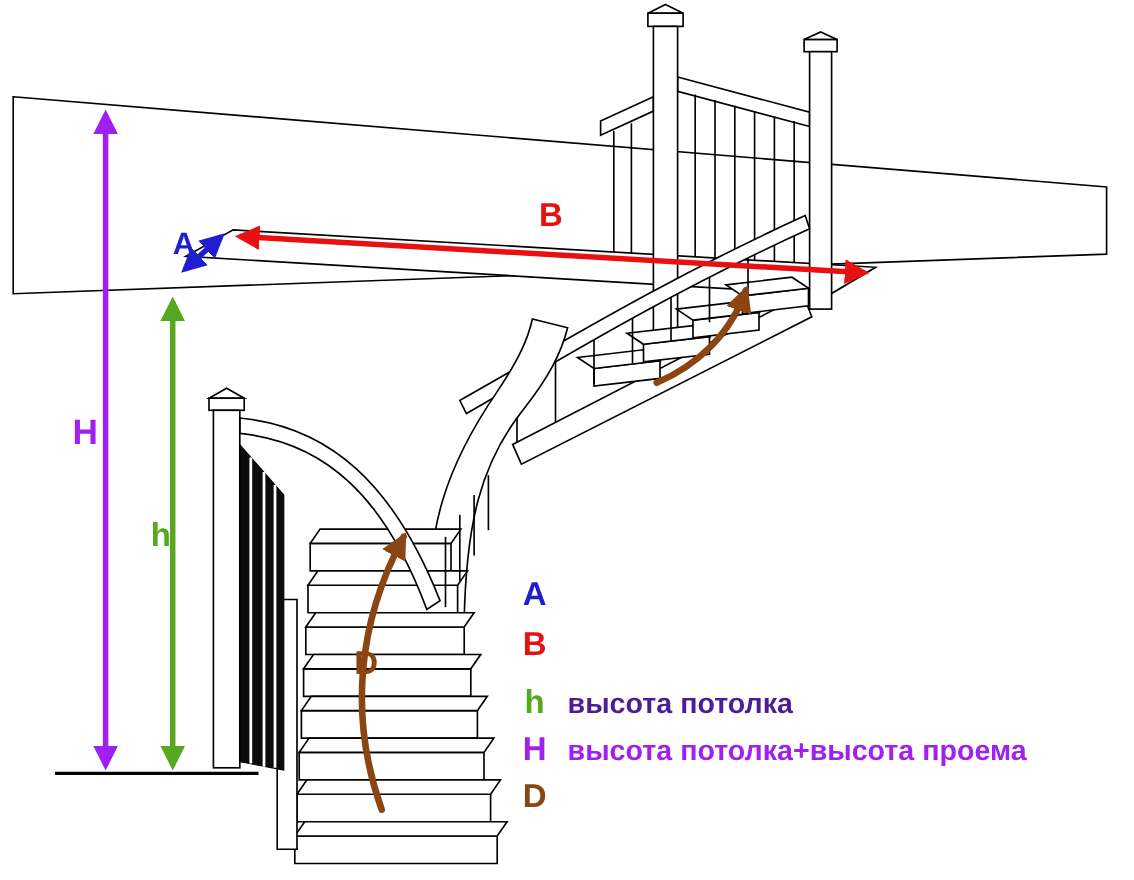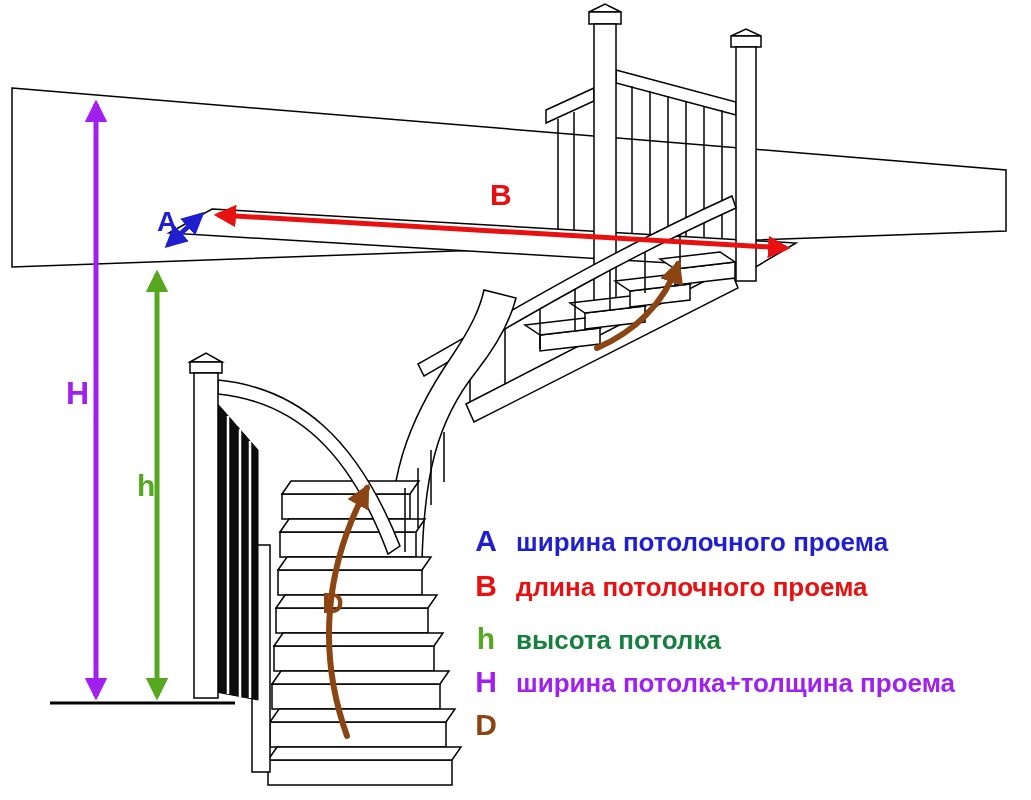--- a/index.html
+++ b/index.html
@@ -149,32 +149,30 @@
     <text class="dimlabel" x="137" y="496" font-size="30" fill="#55a820">h</text>
     <text class="dimlabel" x="157" y="231" font-size="28" fill="#1f1fd0">A</text>
     <text class="dimlabel" x="490" y="205" font-size="30" fill="#e81010">B</text>
     <text class="dimlabel" x="322" y="613" font-size="30" fill="#8b4513">D</text>
   </g>
 </svg>
 
   <div>
     <div class="legend-row lg-0">
       <span class="legend-letter" style="color: rgb(31, 31, 208);">A</span>
-      <span class="legend-text" style="color: rgb(31, 31, 208);">ширина потолочного проема</span>
     </div>
     <div class="legend-row lg-1">
       <span class="legend-letter" style="color: rgb(232, 16, 16);">B</span>
-      <span class="legend-text" style="color: rgb(232, 16, 16);">длина потолочного проема</span>
     </div>
     <div class="legend-row lg-2">
       <span class="legend-letter" style="color: rgb(85, 168, 32);">h</span>
-      <span class="legend-text" style="color: #15803d;">высота потолка</span>
+      <span class="legend-text" style="color: #4c1d95;">высота потолка</span>
     </div>
     <div class="legend-row lg-3">
       <span class="legend-letter" style="color: rgb(160, 32, 240);">H</span>
-      <span class="legend-text" style="color: rgb(160, 32, 240);">ширина потолка+толщина проема</span>
+      <span class="legend-text" style="color: rgb(160, 32, 240);">высота потолка+высота проема</span>
     </div>
     <div class="legend-row lg-4">
       <span class="legend-letter" style="color: rgb(139, 69, 19);">D</span>
     </div>
   </div>
 
 </div>
 
 </body></html>

